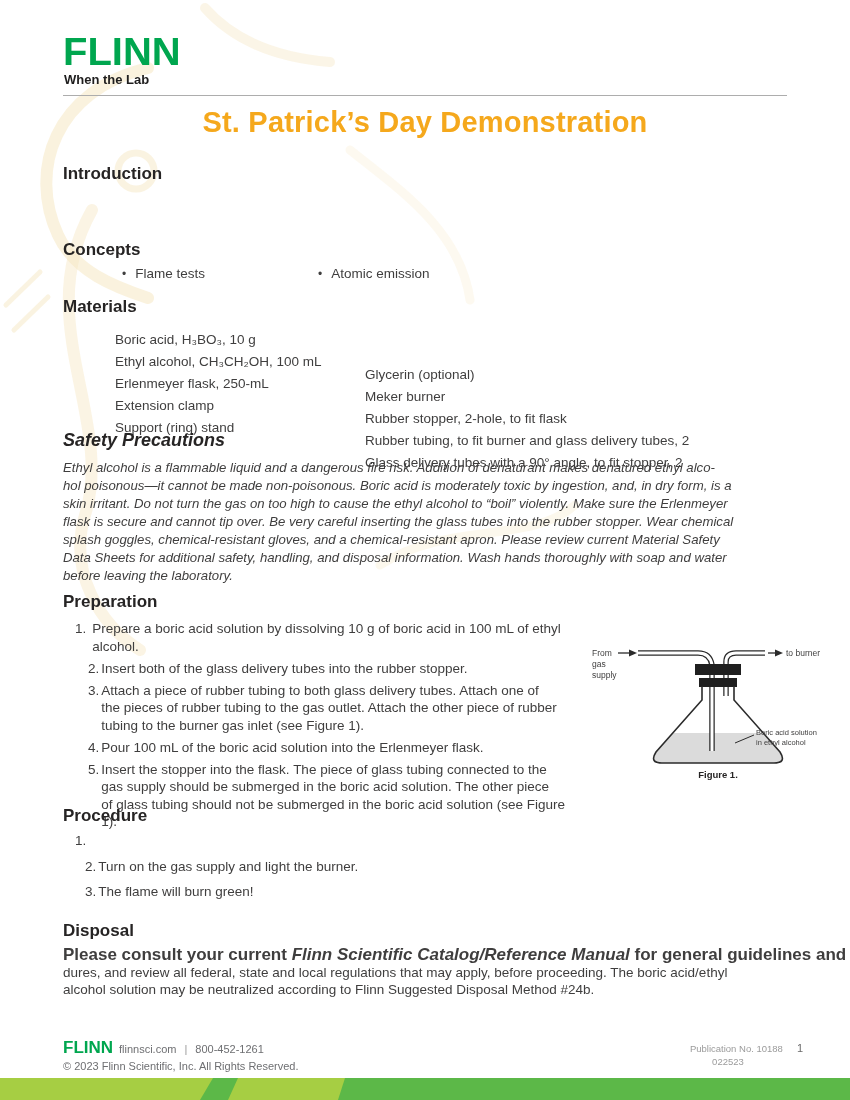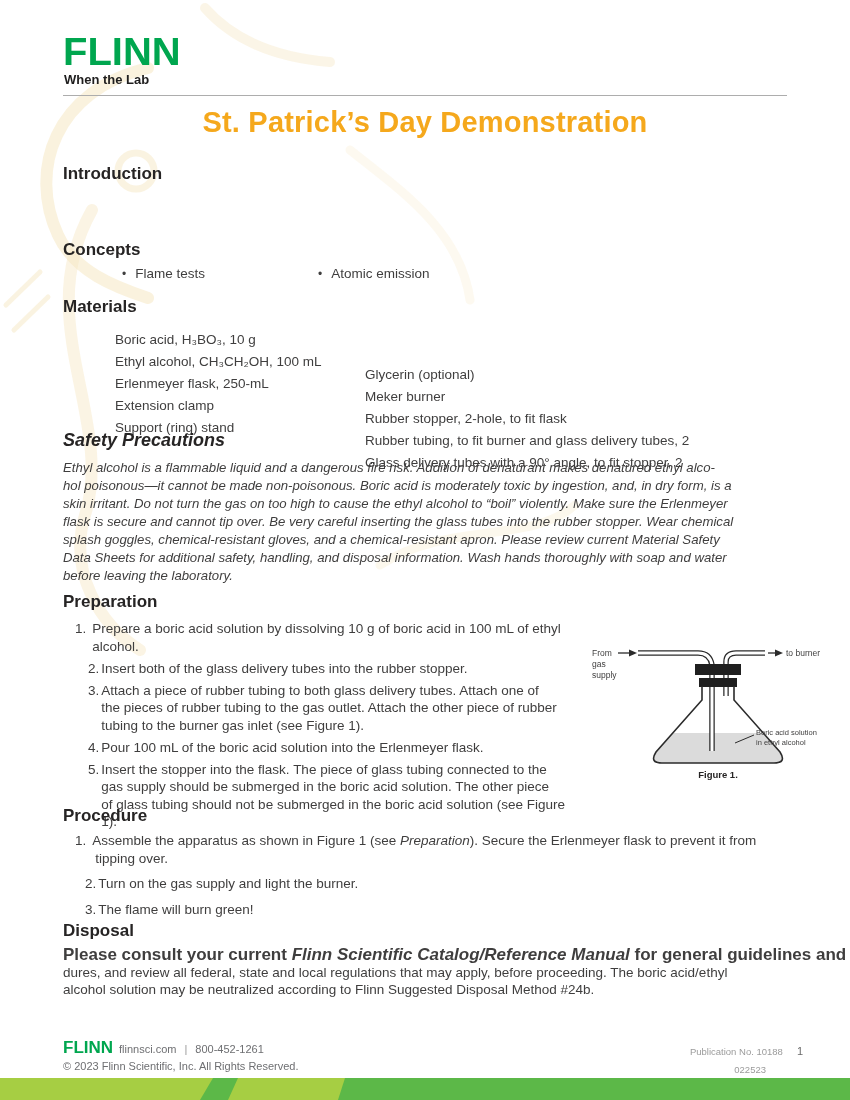--- a/index.html
+++ b/index.html
@@ -44,21 +44,21 @@
 
   .disp-line1 { font-size:17px; line-height:17.5px; white-space:nowrap;font-weight:bold; }
   .disp-rest { font-size:13.5px; line-height:17.5px; white-space:pre-line; }
 
   .figure-box { position:absolute; left:515px; top:634px; width:250px; height:152px; }
 
   .foot-small-logo { font-size:17px; line-height:17px; font-weight:900; color:#00A64F; }
   .foot-line { font-size:11px; color:#6E6F72; }
   .foot-line .sep { margin:0 8px; color:#9A9A9A; }
   .copyright { font-size:11px; color:#6E6F72; }
-  .pub-block { text-align:right; color:#9B9B9B; font-size:9.5px; line-height:18px; }
+  .pub-block { text-align:center; color:#9B9B9B; font-size:9.5px; line-height:13px; }
   .pub-row1 .pagenum { display:inline-block; margin-left:14px; color:#6A6A6A; font-size:11px; }
   .pub-row2 { margin-right:37px; }
 </style>
 </head>
 <body>
 
 <svg id="deco" width="850" height="1100" viewBox="0 0 850 1100">
   <g fill="none" stroke="#F6E7C3" stroke-linecap="round">
     <path d="M 148,68 C 55,90 28,170 58,235 C 75,272 115,287 148,298" stroke-width="12" opacity="0.55"></path>
     <circle cx="136" cy="171" r="18" stroke-width="7" opacity="0.5"></circle>
@@ -186,24 +186,20 @@
         <text x="178" y="111">in ethyl alcohol</text>
       </g>
       <text x="140" y="144" text-anchor="middle" font-family="Liberation Sans, sans-serif" font-size="9.5" font-weight="bold" fill="#262424">Figure 1.</text>
     </svg>
   </div>
 
   <div class="abs sec-h" style="left:0; top:806px;">Procedure</div>
   <div class="abs" style="left:0; top:832px; width:740px;">
     <div class="proc-item first">
       <span class="n">1.</span>
-      <div>
-        <span>Assemble the apparatus as shown in Figure 1 (see </span><span class="iw">Preparation</span><span>). Secure the Erlenmeyer flask to prevent it from</span>
-        <span style="display:block; padding-left:3px;">tipping over.</span>
-      </div>
     </div>
     <div class="proc-item rest">
       <span class="n">2.</span>
       <div>Turn on the gas supply and light the burner.</div>
     </div>
     <div class="proc-item rest">
       <span class="n">3.</span>
       <div>The flame will burn green!</div>
     </div>
   </div>

